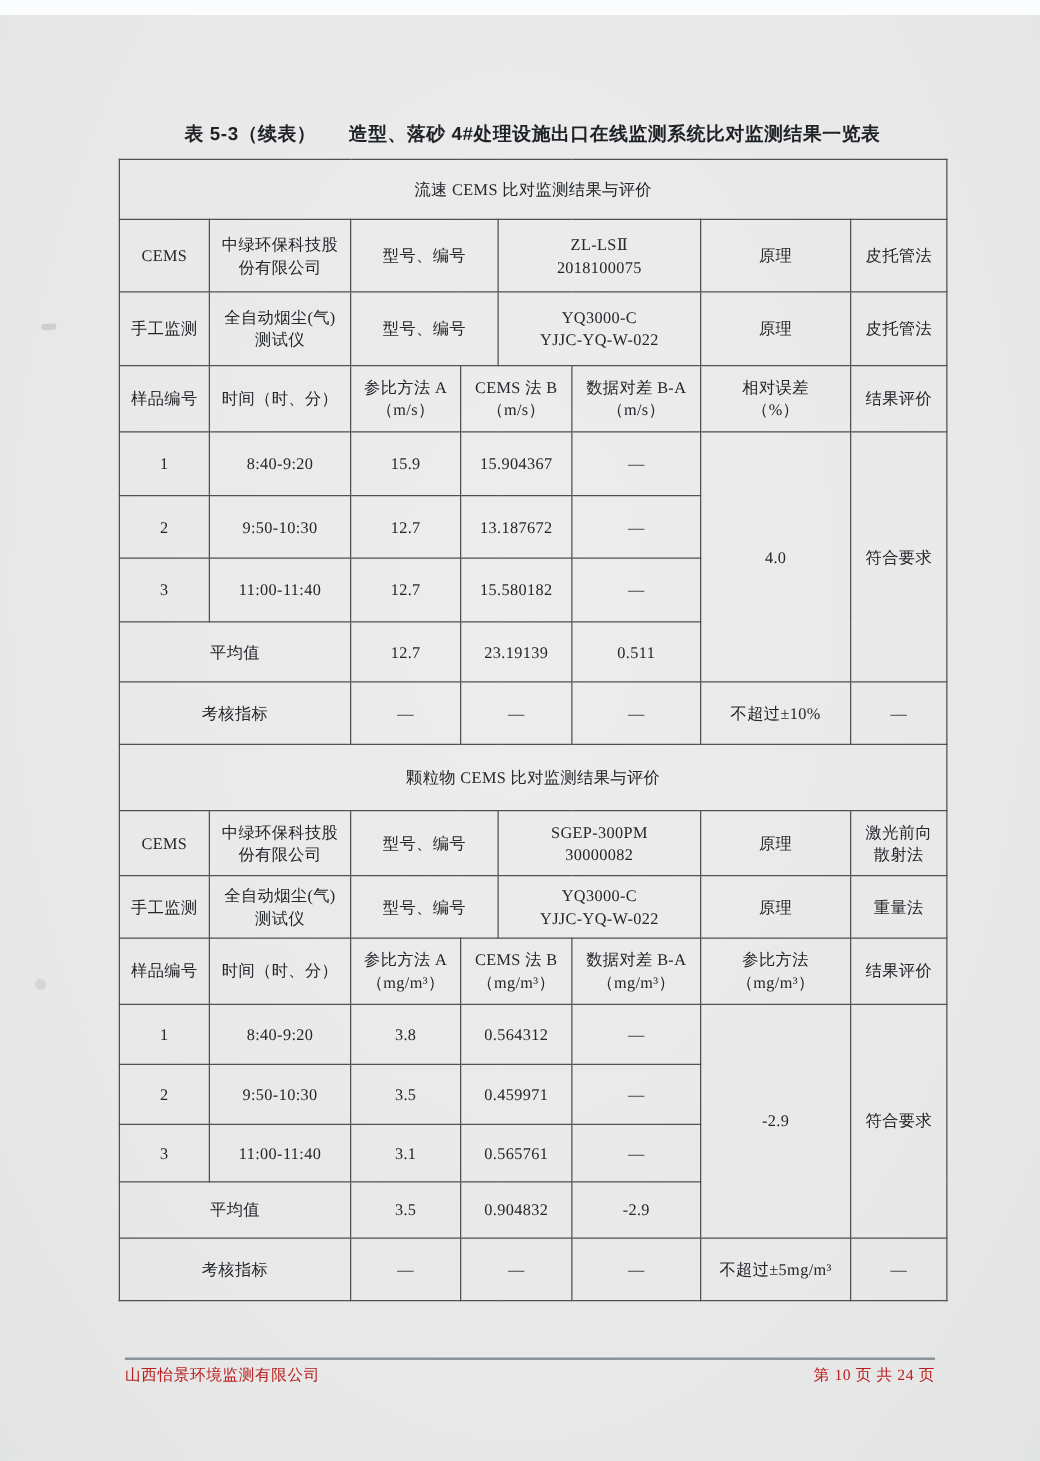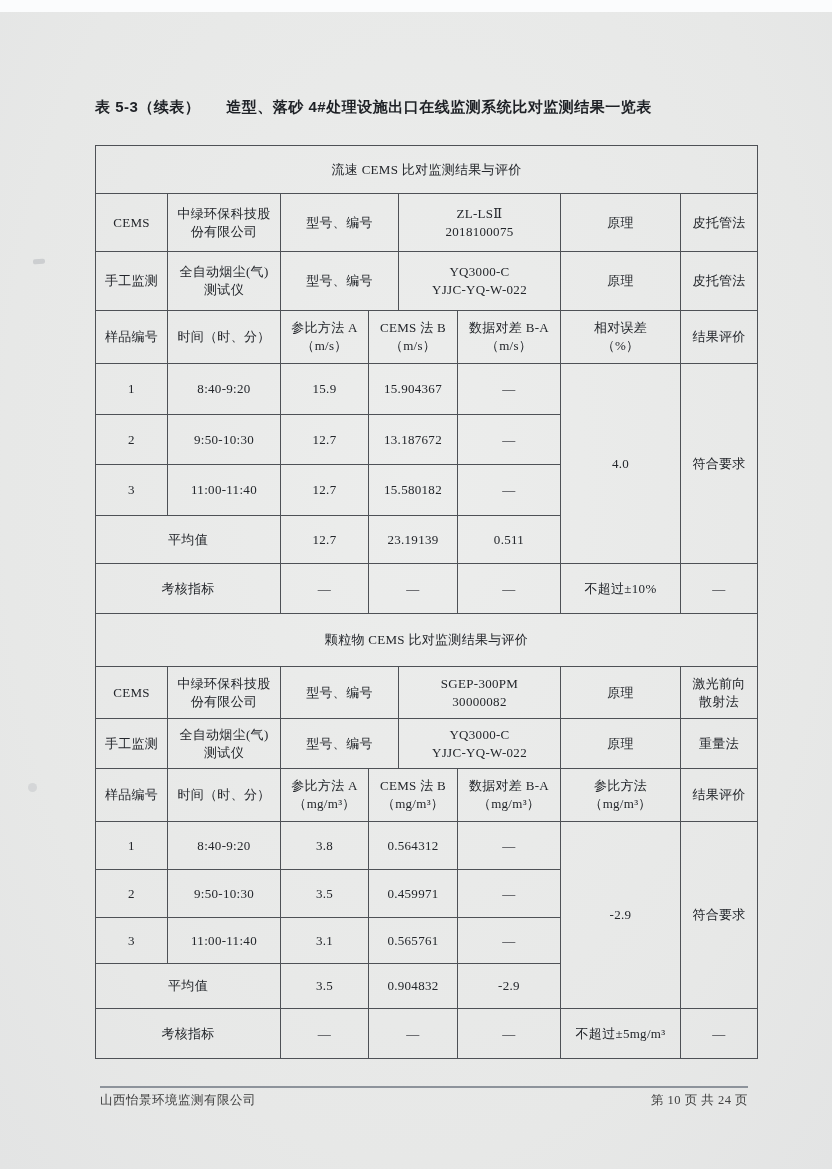--- a/index.html
+++ b/index.html
@@ -14,46 +14,46 @@
   .paper{
     position:absolute;left:0;top:12px;width:832px;height:1157px;
     background:radial-gradient(ellipse at 50% 40%, #ecedec 0%, #e7e8e7 70%, #e3e4e4 100%);
   }
   .speck-1{position:absolute;left:33px;top:259px;width:12px;height:5px;
     background:rgba(110,116,128,0.22);border-radius:2px;transform:rotate(-4deg);}
   .speck-2{position:absolute;left:28px;top:783px;width:9px;height:9px;border-radius:50%;
     background:rgba(120,126,138,0.16);}
   .doc-title{
     position:absolute;left:95px;top:98px;width:662px;
-    font-family:"Liberation Sans","DejaVu Sans",sans-serif;
+    text-align:center;font-family:"Liberation Sans","DejaVu Sans",sans-serif;
     font-weight:bold;font-size:15px;color:#1e2126;letter-spacing:0.5px;
     white-space:nowrap;
   }
   .doc-title .prefix{margin-right:26px;}
   table.cmp{
-    position:absolute;left:95px;top:145px;
+    position:absolute;left:95px;top:127px;
     width:662px;border-collapse:collapse;table-layout:fixed;
   }
   table.cmp td{
     border:1.5px solid #4e5156;
     text-align:center;vertical-align:middle;
     font-size:13px;line-height:1.35;
     padding:2px 3px;
     white-space:pre-line;
     letter-spacing:0.3px;
   }
   td.section-head{font-size:14px;letter-spacing:1px;}
   .footer-rule{
     position:absolute;left:100px;top:1086px;width:648px;height:2px;
     background:#8d939b;
   }
   .footer{
     position:absolute;left:100px;top:1092px;width:648px;
     display:flex;justify-content:space-between;
-    font-size:12.5px;color:#404040;letter-spacing:0.5px;
+    font-size:12.5px;color:#b91c1c;letter-spacing:0.5px;
   }
 </style>
 </head>
 <body>
 
 <div class="paper"></div>
 <div class="speck-1"></div>
 <div class="speck-2"></div>
 
 <div class="doc-title">

